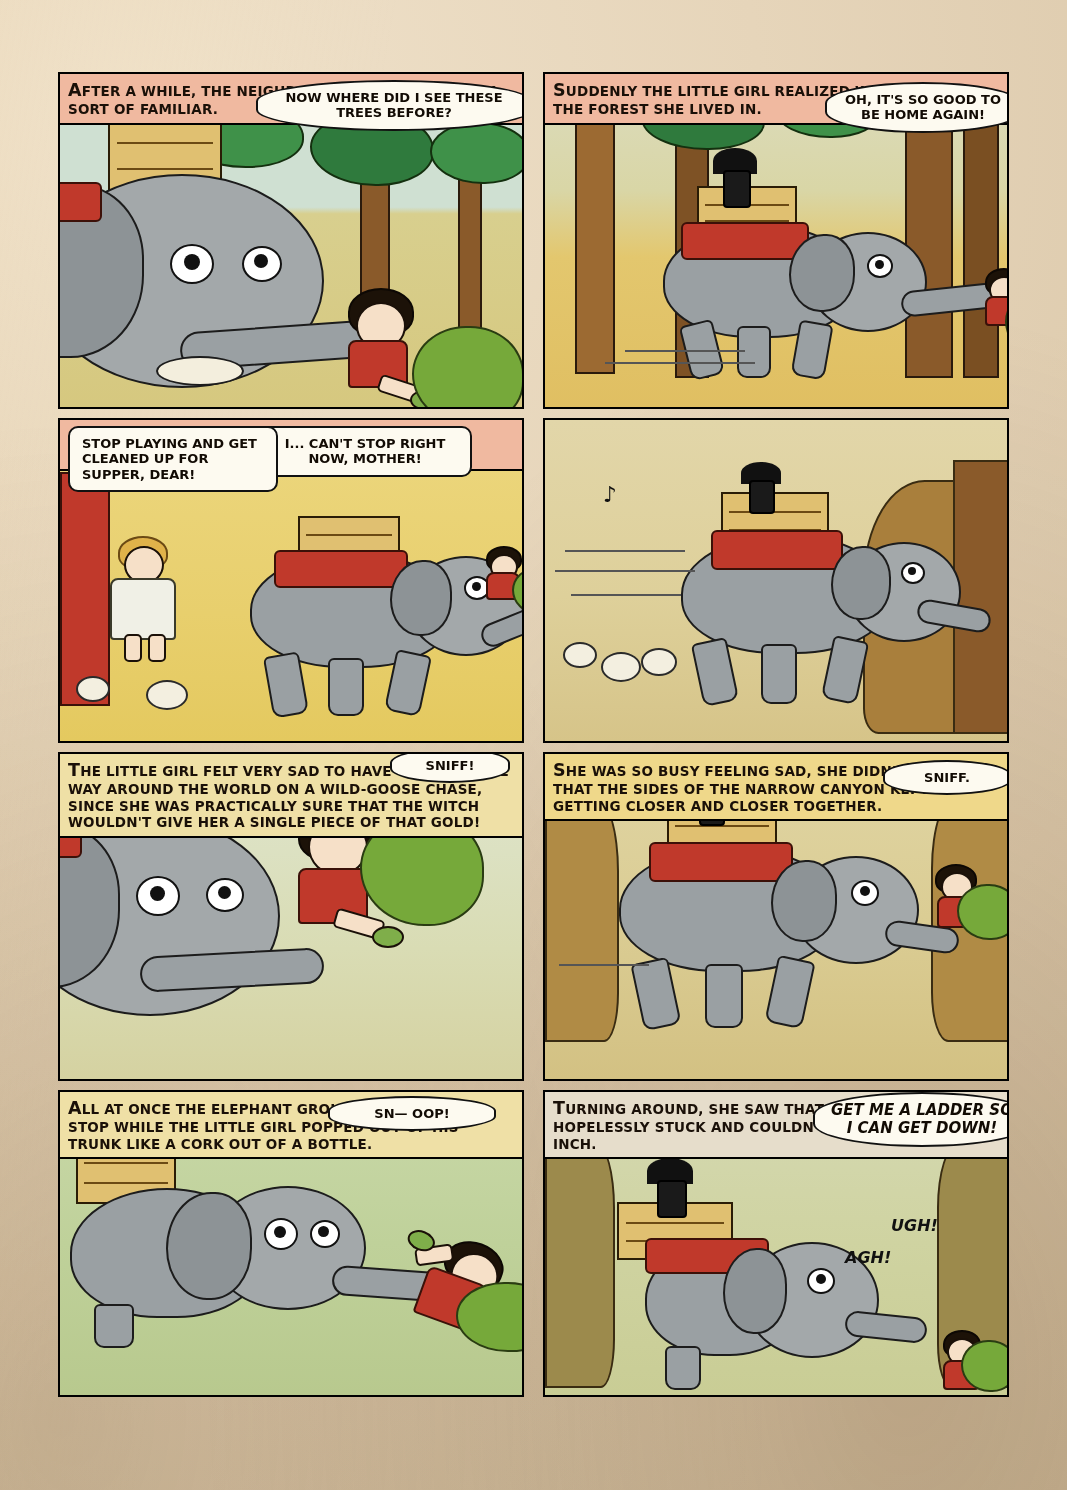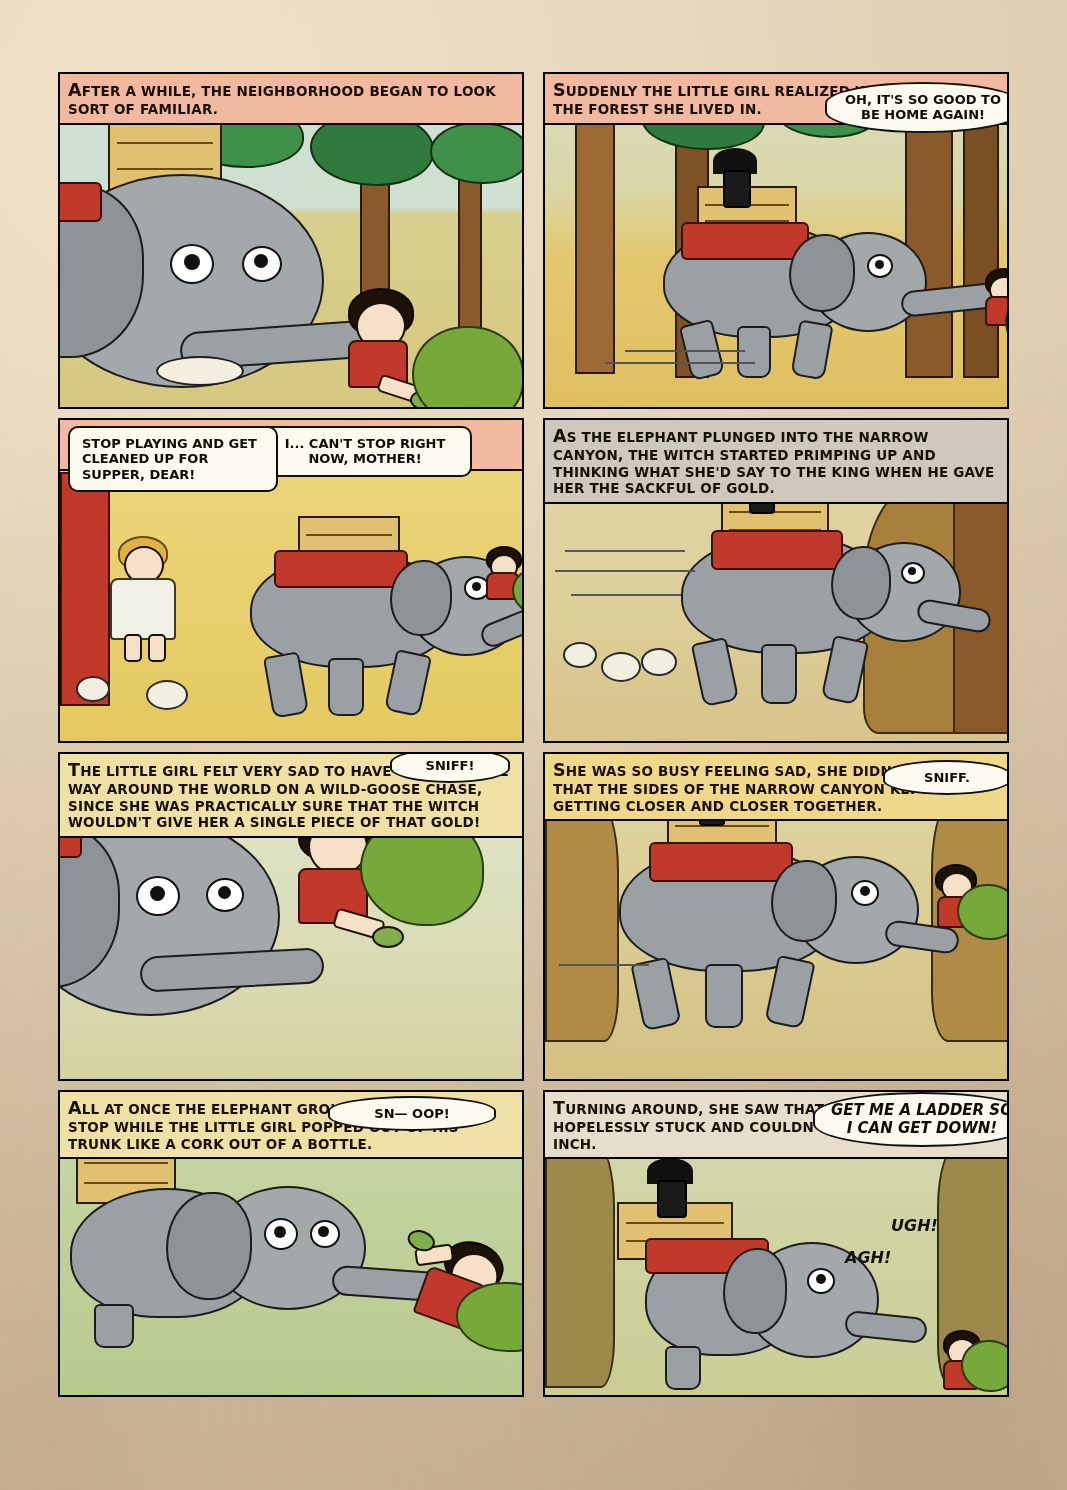--- a/index.html
+++ b/index.html
@@ -173,20 +173,23 @@
 
       <div class="girl" style="left:282px;top:218px;">
         <div class="ghair" style="left:6px;top:-4px;width:62px;height:44px;"></div>
         <div class="ghead" style="left:14px;top:10px;width:46px;height:44px;"></div>
         <div class="gdress" style="left:6px;top:48px;width:56px;height:44px;"></div>
         <div class="gleg" style="left:36px;top:88px;width:40px;height:14px;transform:rotate(18deg);"></div>
         <div class="gshoe" style="left:68px;top:98px;width:24px;height:16px;"></div>
       </div>
       <div class="bush" style="left:352px;top:252px;width:108px;height:96px;"></div>
 
+      <div class="balloon" style="left:196px;top:6px;width:248px;">
+        <span>Now WHERE did I see these trees before?</span>
+      </div>
     </div>
     <div class="caption cap-pink">
       <span><span class="drop">A</span>fter a while, the neighborhood began to look sort of familiar.</span>
     </div>
   </div>
 
   <div class="panel">
     <div class="art bg-forest2">
       <div class="trunk" style="left:30px;top:46px;width:36px;height:250px;background:#9c6a32;"></div>
       <div class="trunk" style="left:130px;top:40px;width:30px;height:260px;background:#7e5225;"></div>
@@ -309,23 +312,20 @@
         <div class="eleg" style="left:282px;top:218px;width:32px;height:60px;transform:rotate(12deg);"></div>
       </div>
       <div class="dust" style="left:18px;top:222px;width:30px;height:22px;"></div>
       <div class="dust" style="left:56px;top:232px;width:36px;height:26px;"></div>
       <div class="dust" style="left:96px;top:228px;width:32px;height:24px;"></div>
       <div class="speedline" style="left:20px;top:130px;width:120px;"></div>
       <div class="speedline" style="left:10px;top:150px;width:140px;"></div>
       <div class="speedline" style="left:26px;top:174px;width:110px;"></div>
       <div class="note" style="left:58px;top:62px;">♪</div>
     </div>
-    <div class="caption cap-gray">
-      <span><span class="drop">A</span>s the elephant plunged into the narrow canyon, the witch started primping up and thinking what she'd say to the king when he gave her the sackful of gold.</span>
-    </div>
   </div>
 
   <div class="panel">
     <div class="art bg-sad">
       <div class="ele">
         <div class="ehead" style="left:-40px;top:62px;width:256px;height:196px;"></div>
         <div class="eear" style="left:-84px;top:70px;width:140px;height:160px;"></div>
         <div class="eeye" style="left:76px;top:122px;width:40px;height:36px;"></div>
         <div class="epup" style="left:90px;top:132px;width:15px;height:15px;"></div>
         <div class="eeye" style="left:146px;top:124px;width:34px;height:30px;"></div>

